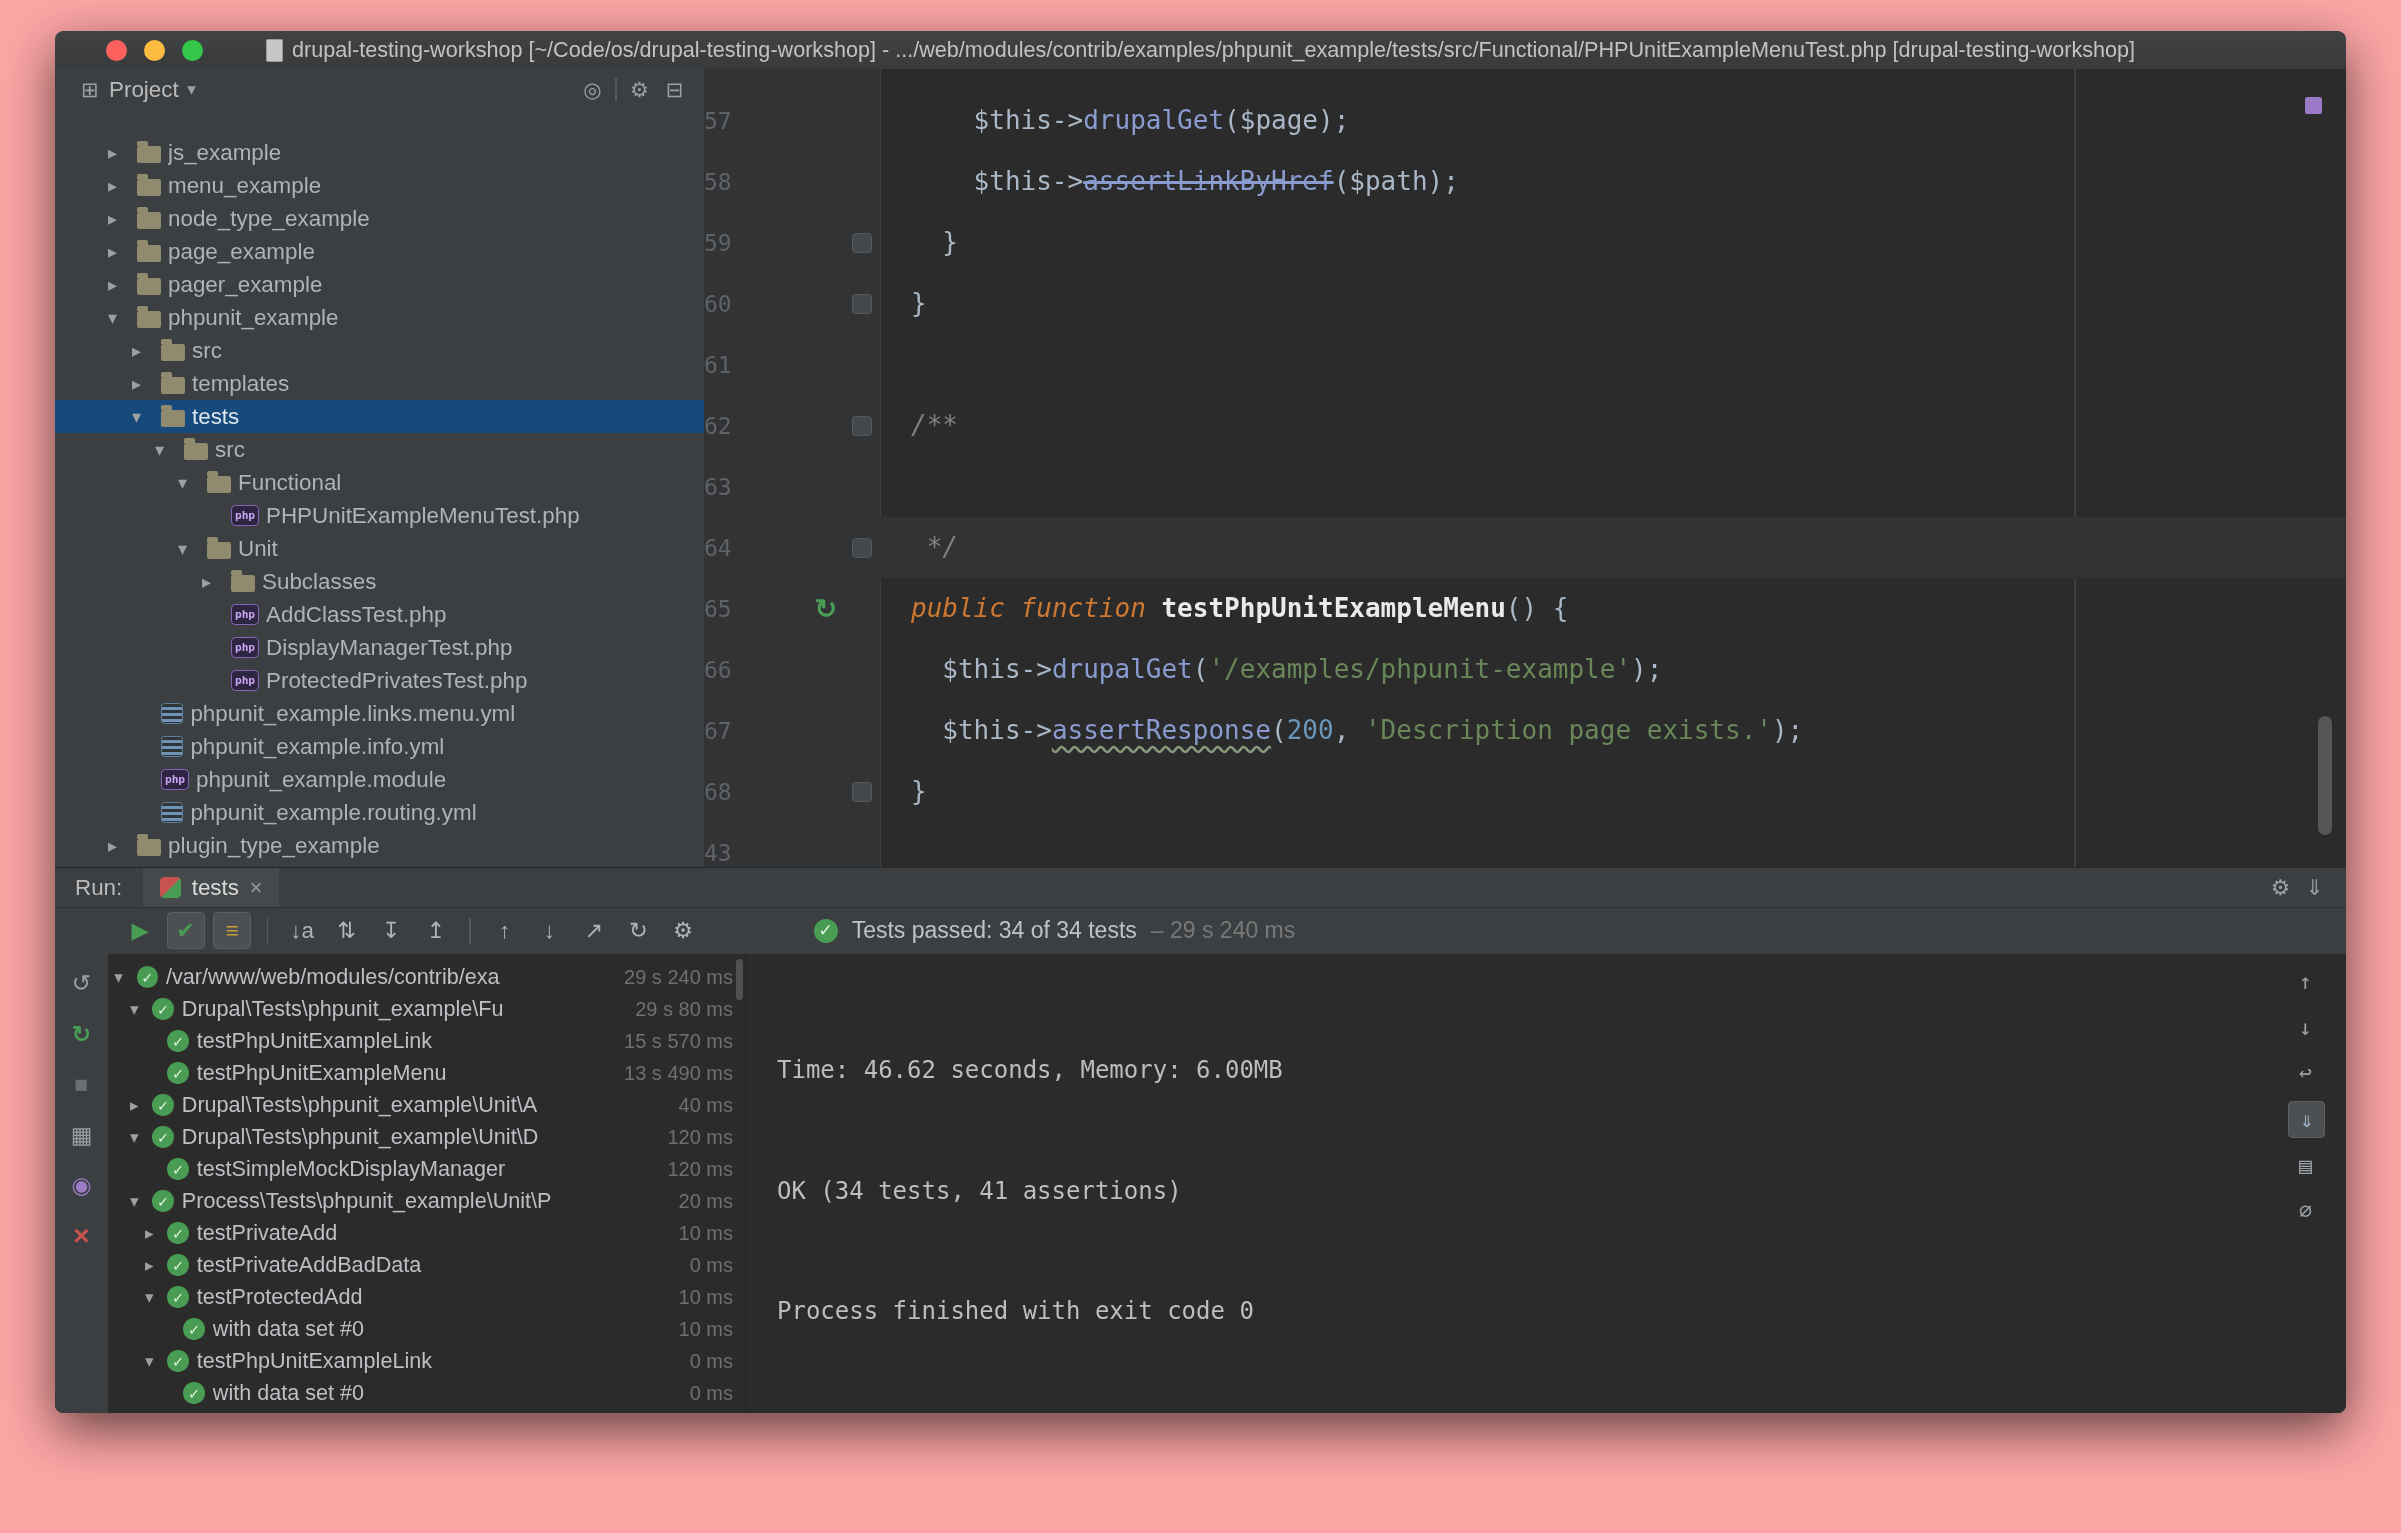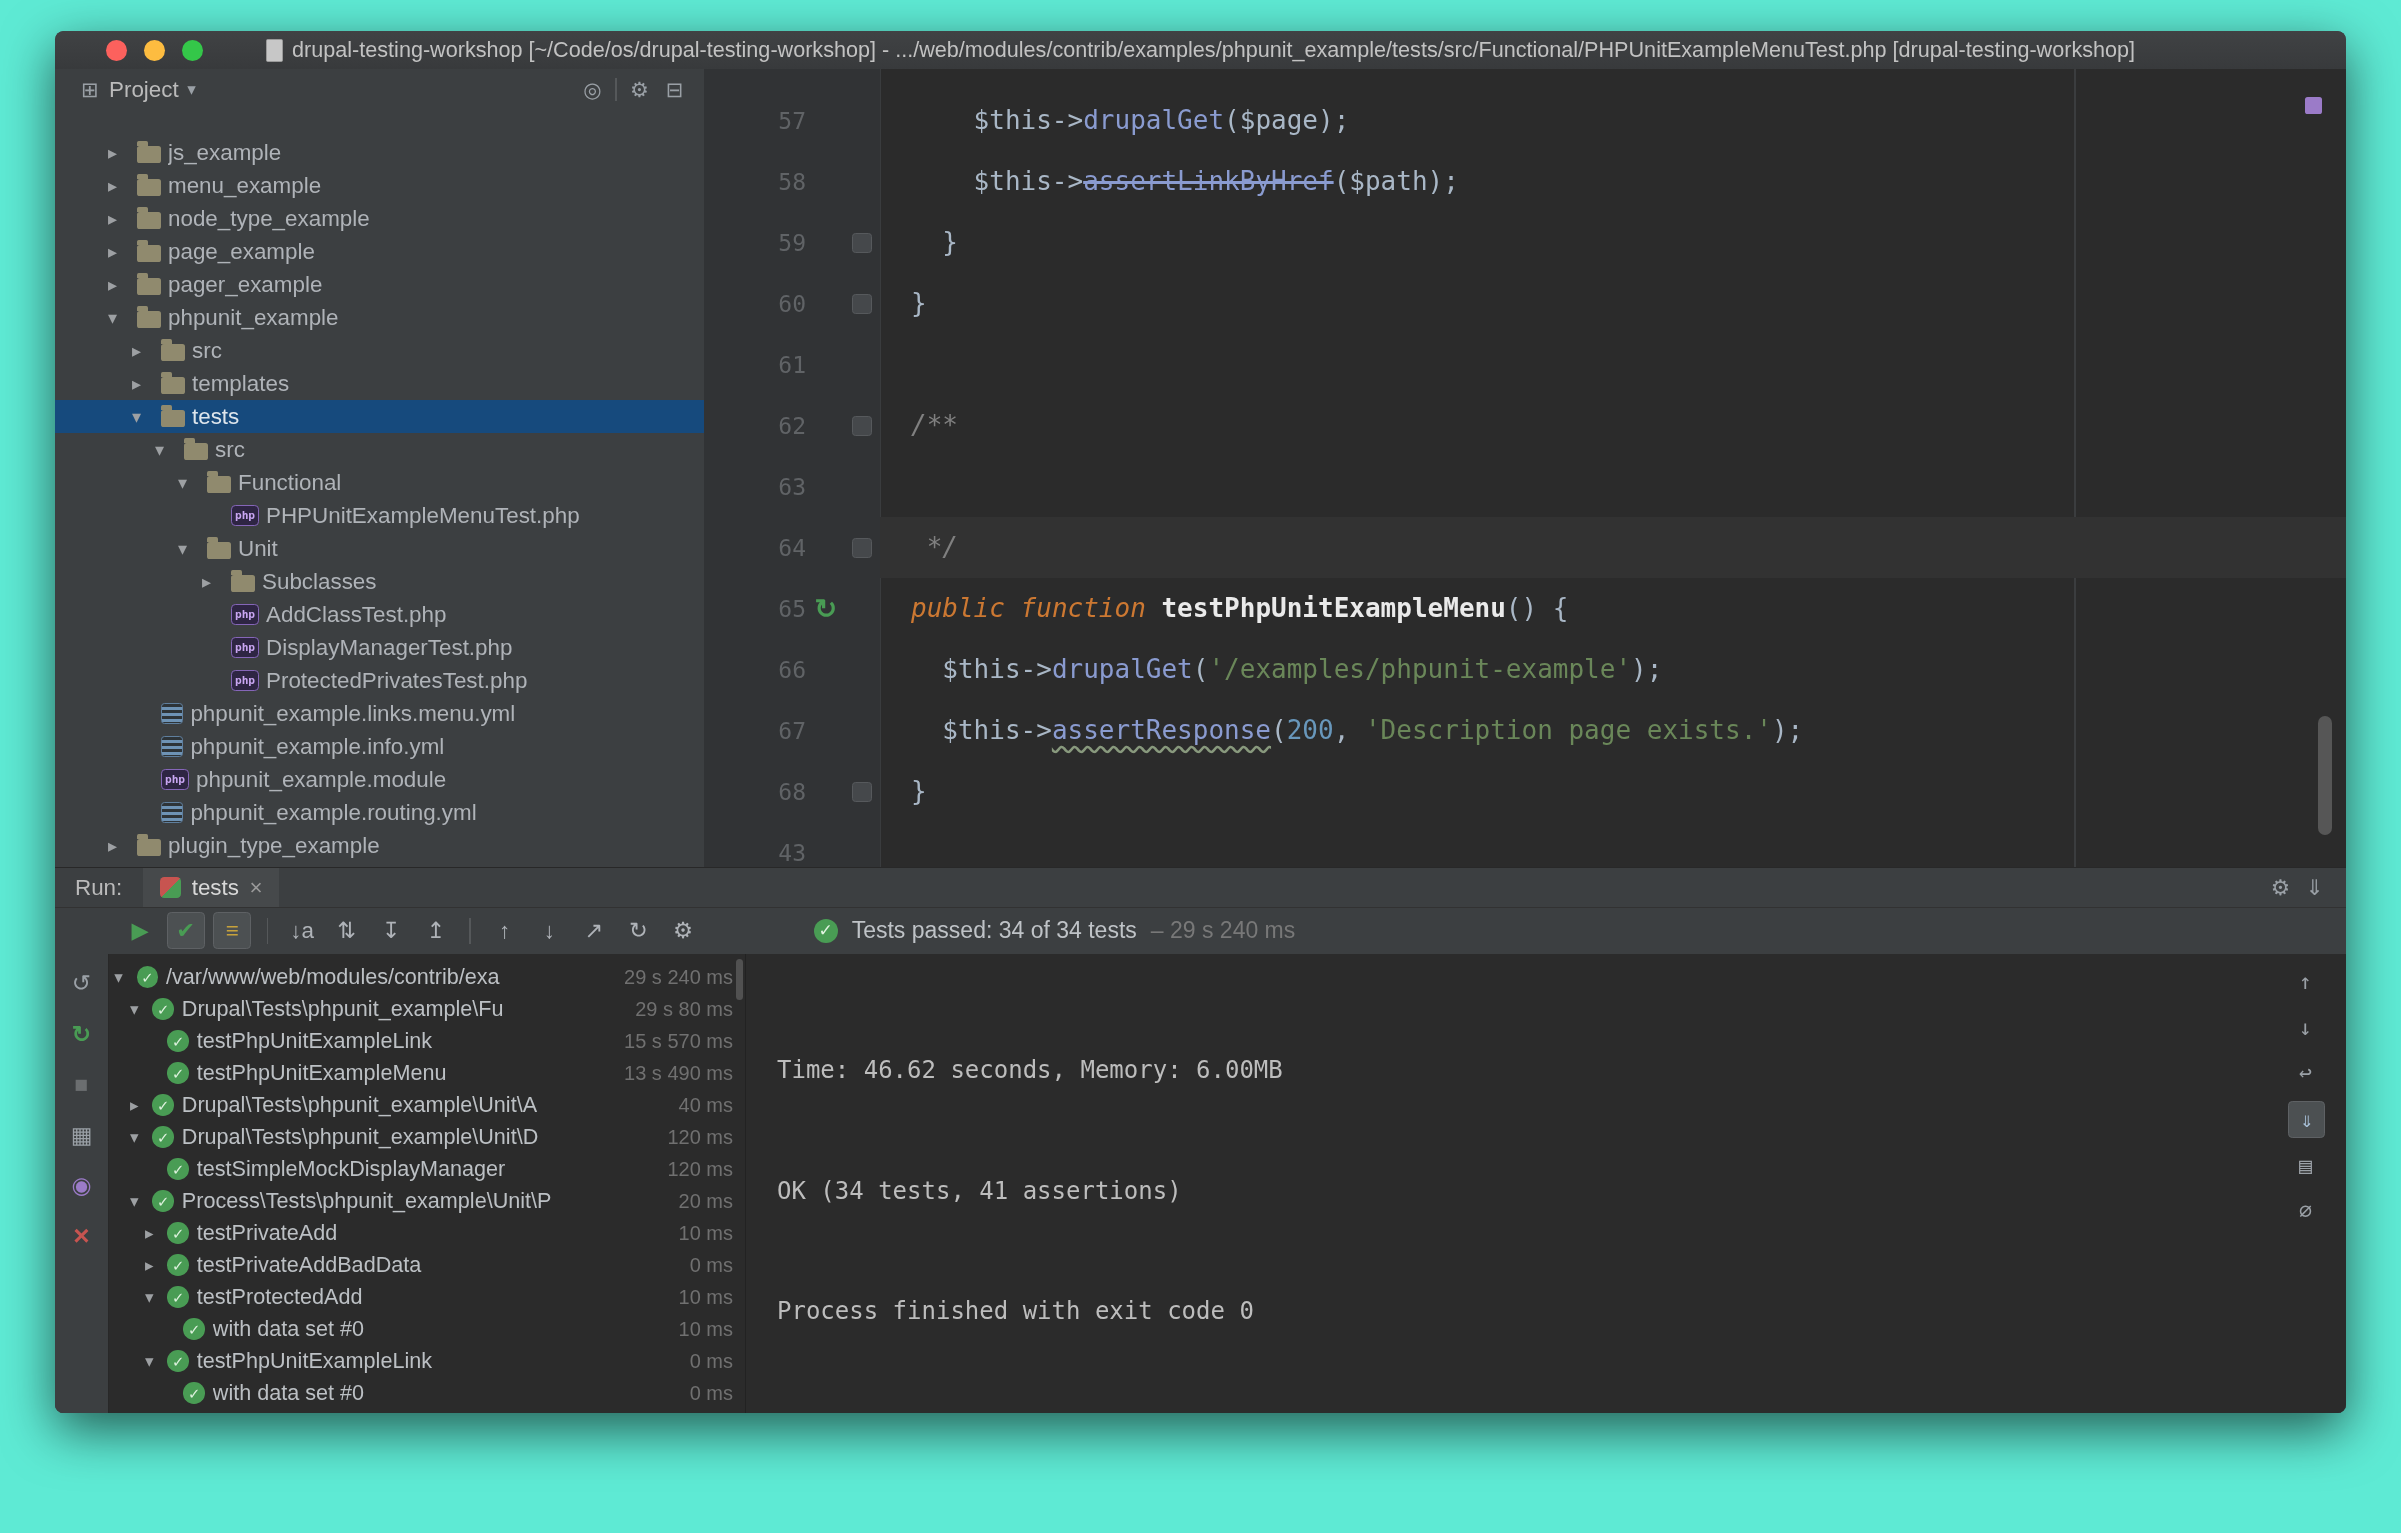--- a/index.html
+++ b/index.html
@@ -1,17 +1,17 @@
 <!DOCTYPE html>
 <html style="--selection: #164A7D; --pass: #499C54; --method: #8A9BD0; --keyword: #CC7832; --string: #6A8759; --number: #6897BB; --comment: #808080;font-size:14px"><head>
 <meta charset="utf-8">
 <style>
   html,body{margin:0;padding:0;background:#000;width:2401px;height:1534px;overflow:hidden;
     font-family:"Liberation Sans",sans-serif;-webkit-font-smoothing:antialiased;}
-  #screen{position:absolute;inset:0;background:#5eead4;padding-left:42px;}
+  #screen{position:absolute;inset:0;background:#fca5a5;padding-left:42px;}
   #window{position:absolute;left:55px;top:31px;width:2291px;height:1382px;background:#3C3F41;
     border-radius:8.6px;overflow:hidden;box-shadow:0 17px 52px rgba(0,0,0,.6);}
 
   
   .titlebar{position:absolute;left:0;top:0;right:0;height:38px;background:linear-gradient(#404244,#383a3c);
     border-bottom:0.9px solid #282828;display:flex;align-items:center;}
   .traffic{display:flex;gap:17px;margin-left:51px;}
   .tl{width:21px;height:21px;border-radius:50%;}
   .tl.red{background:#FC615D}.tl.yellow{background:#FDBC40}.tl.green{background:#34C749}
   .title-wrap{position:absolute;left:0;right:0;top:0;height:38px;display:flex;align-items:center;justify-content:center;gap:8.6px;pointer-events:none;}
@@ -37,21 +37,21 @@
   .ficon.php,.ficon.module{width:28px;height:21px;background:#2E2543;border:1.7px solid #8566B8;border-radius:4.3px;
     color:#C9A6F2;font-size:11.2px;font-weight:bold;display:flex;align-items:center;justify-content:center;font-family:"DejaVu Sans Mono",monospace;}
   .ficon.yml{width:22.4px;height:21px;border:1.7px solid #5F7F9E;border-radius:3.5px;
     background:repeating-linear-gradient(#2E3438 0 3.5px,#6E93B5 3.5px 6px);}
 
   
   .editor{position:absolute;left:649px;top:38px;right:0;bottom:546px;background:#2B2B2B;overflow:hidden;}
   .gutter-strip{position:absolute;left:0;top:0;width:176px;bottom:0;background:#313335;border-right:0.9px solid #3A3C3E;}
   #editor-lines{position:absolute;left:0;right:0;top:21px;}
   .code-row{height:61px;display:flex;align-items:center;}
-  .lnum{width:102px;flex:0 0 auto;text-align:right;color:#606366;font-size:23px;font-family:"DejaVu Sans Mono",monospace;padding-right:1.7px;}
+  .lnum{width:102px;flex:0 0 auto;color:#606366;font-size:23px;font-family:"DejaVu Sans Mono",monospace;padding-right:1.7px;}
   .licon{width:36px;flex:0 0 auto;text-align:center;}
   .licon.run{color:var(--pass);font-size:27px;font-weight:bold;}
   .lfold{width:36px;flex:0 0 auto;display:flex;align-items:center;justify-content:center;}
   .lfold.on::before{content:"";width:18px;height:18px;background:#45484B;border:0.9px solid #56595C;border-radius:3.5px;}
   .lcode{flex:1;white-space:pre;font-family:"DejaVu Sans Mono",monospace;font-size:26px;line-height:61px;align-self:stretch;display:flex;align-items:center;}
   .caret .lcode{background:#323232;}
   .plain{color:#A9B7C6}
   .method{color:var(--method)}
   .underline{text-decoration-thickness:1.7px;text-underline-offset:5.2px;}
   .strike{text-decoration:line-through;text-decoration-thickness:2.6px;}

